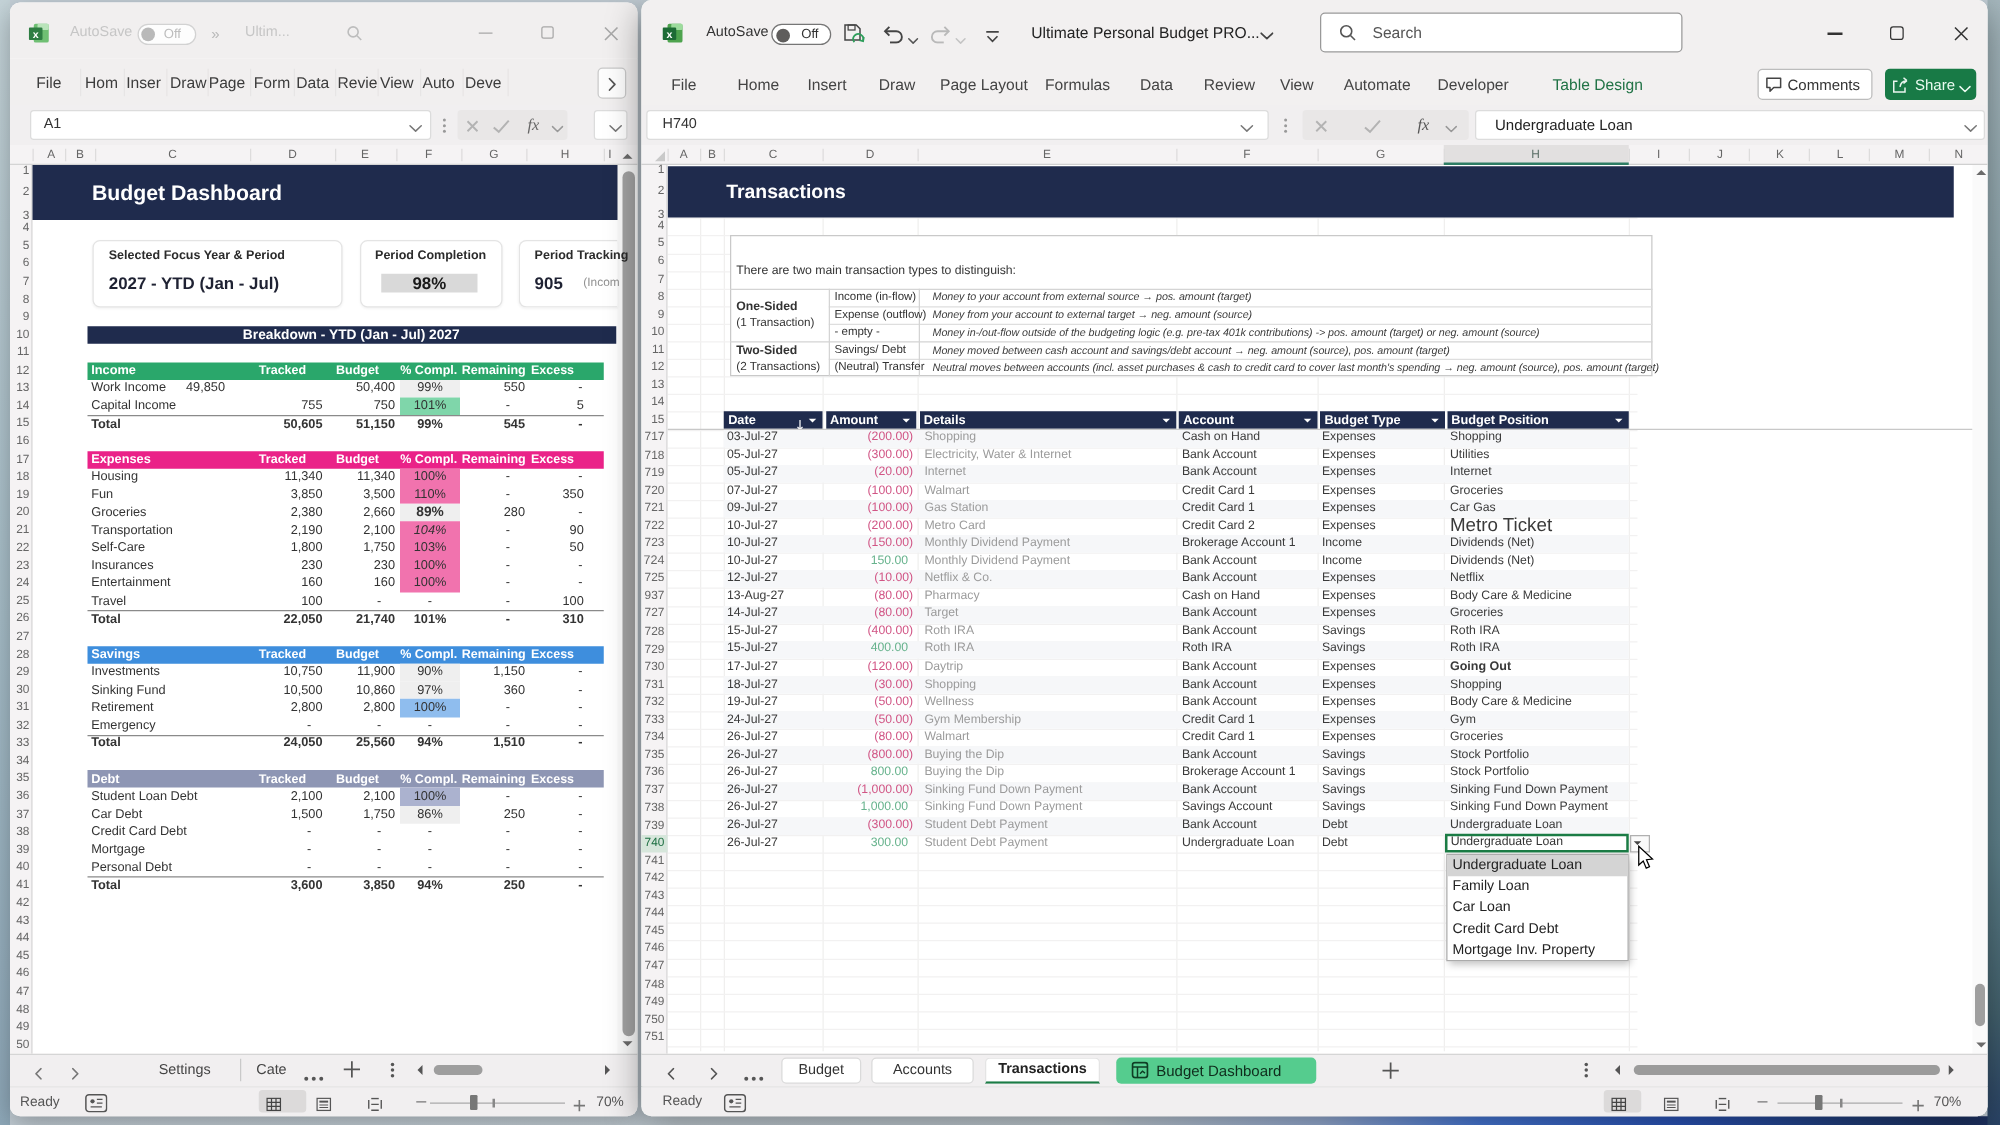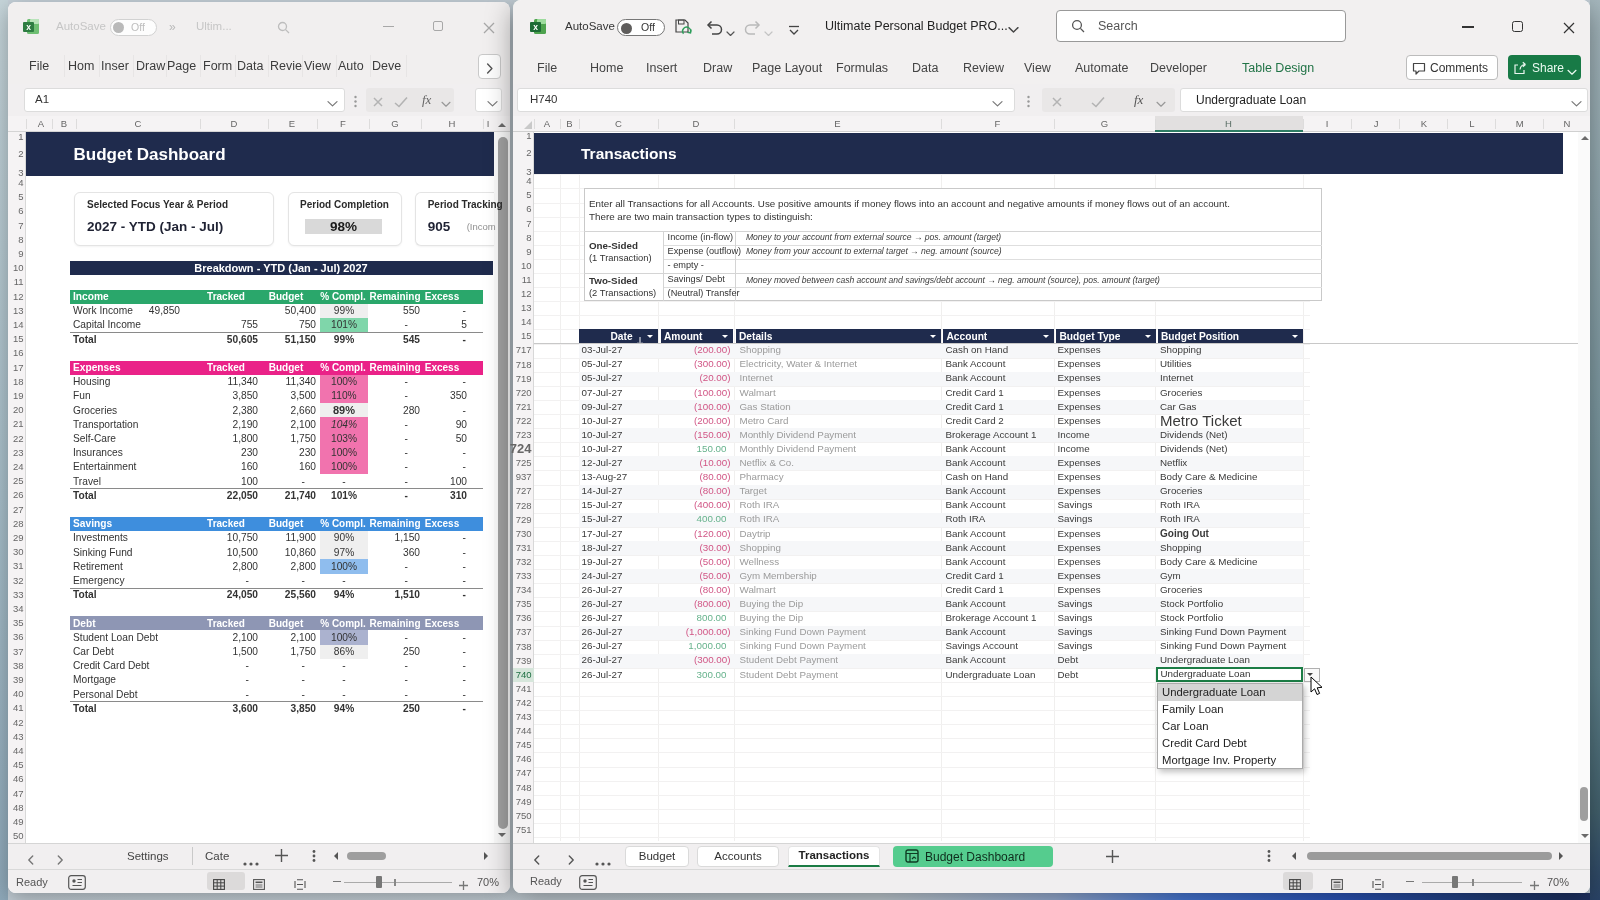--- a/index.html
+++ b/index.html
@@ -597,43 +597,44 @@
 <div style="left:534px;top:752.4px;width:776px;height:1px;background:#f2f1f1"></div>
 <div style="left:534px;top:766.5px;width:776px;height:1px;background:#f2f1f1"></div>
 <div style="left:534px;top:780.6px;width:776px;height:1px;background:#f2f1f1"></div>
 <div style="left:534px;top:794.7px;width:776px;height:1px;background:#f2f1f1"></div>
 <div style="left:534px;top:808.8px;width:776px;height:1px;background:#f2f1f1"></div>
 <div style="left:534px;top:822.9px;width:776px;height:1px;background:#f2f1f1"></div>
 <div style="left:534px;top:837px;width:776px;height:1px;background:#f2f1f1"></div>
 <div style="left:534px;top:132.5px;width:1029px;height:41.8px;background:#1f2b4d"></div>
 <div style="left:581px;top:141.875px;font-size:15.5px;line-height:23.25px;color:#fff;font-weight:bold;white-space:nowrap;">Transactions</div>
 <div style="left:584px;top:188.4px;width:738px;height:112.8px;background:#fff;border:1px solid #c9c9c9"></div>
-<div style="left:589px;top:197.15px;font-size:9.8px;line-height:14.7px;color:#333;font-weight:normal;white-space:nowrap;">Enter all Transactions for all Accounts. Use positive amounts if money flows into an account and negative amounts if money flows out of an account.</div>
 <div style="left:589px;top:210.45px;font-size:9.8px;line-height:14.7px;color:#333;font-weight:normal;white-space:nowrap;">There are two main transaction types to distinguish:</div>
 <div style="left:584px;top:230.7px;width:738px;height:1px;background:#d4d4d4"></div>
 <div style="left:584px;top:273px;width:738px;height:1px;background:#d4d4d4"></div>
 <div style="left:663px;top:244.8px;width:659px;height:1px;background:#dedede"></div>
 <div style="left:663px;top:258.9px;width:659px;height:1px;background:#dedede"></div>
 <div style="left:663px;top:287.1px;width:659px;height:1px;background:#dedede"></div>
 <div style="left:663px;top:230.7px;width:1px;height:70.5px;background:#d4d4d4"></div>
 <div style="left:735px;top:230.7px;width:1px;height:70.5px;background:#d4d4d4"></div>
 <div style="left:589px;top:238.65px;font-size:9.8px;line-height:14.7px;color:#333;font-weight:bold;white-space:nowrap;">One-Sided</div>
 <div style="left:589px;top:250.55px;font-size:9.4px;line-height:14.1px;color:#333;font-weight:normal;white-space:nowrap;">(1 Transaction)</div>
 <div style="left:589px;top:274.25px;font-size:9.8px;line-height:14.7px;color:#333;font-weight:bold;white-space:nowrap;">Two-Sided</div>
 <div style="left:589px;top:285.55px;font-size:9.4px;line-height:14.1px;color:#333;font-weight:normal;white-space:nowrap;">(2 Transactions)</div>
 <div style="left:667.6px;top:230.85px;font-size:9.2px;line-height:13.8px;color:#333;font-weight:normal;white-space:nowrap;">Income (in-flow)</div>
 <div style="left:667.6px;top:244.95px;font-size:9.2px;line-height:13.8px;color:#333;font-weight:normal;white-space:nowrap;">Expense (outflow)</div>
 <div style="left:667.6px;top:259.05px;font-size:9.2px;line-height:13.8px;color:#333;font-weight:normal;white-space:nowrap;">- empty -</div>
 <div style="left:667.6px;top:273.15px;font-size:9.2px;line-height:13.8px;color:#333;font-weight:normal;white-space:nowrap;">Savings/ Debt</div>
 <div style="left:667.6px;top:287.25px;font-size:9.2px;line-height:13.8px;color:#333;font-weight:normal;white-space:nowrap;">(Neutral) Transfer</div>
 <div style="left:746px;top:231.3px;font-size:8.6px;line-height:12.9px;color:#3d3d3d;font-weight:normal;white-space:nowrap;font-style:italic;letter-spacing:-0.05px">Money to your account from external source → pos. amount (target)</div>
 <div style="left:746px;top:245.4px;font-size:8.6px;line-height:12.9px;color:#3d3d3d;font-weight:normal;white-space:nowrap;font-style:italic;letter-spacing:-0.05px">Money from your account to external target → neg. amount (source)</div>
+<div style="left:746px;top:259.5px;font-size:8.6px;line-height:12.9px;color:#3d3d3d;font-weight:normal;white-space:nowrap;font-style:italic;letter-spacing:-0.05px">Money in-/out-flow outside of the budgeting logic (e.g. pre-tax 401k contributions) -&gt; pos. amount (target) or neg. amount (source)</div>
 <div style="left:746px;top:273.6px;font-size:8.6px;line-height:12.9px;color:#3d3d3d;font-weight:normal;white-space:nowrap;font-style:italic;letter-spacing:-0.05px">Money moved between cash account and savings/debt account → neg. amount (source), pos. amount (target)</div>
+<div style="left:746px;top:287.7px;font-size:8.6px;line-height:12.9px;color:#3d3d3d;font-weight:normal;white-space:nowrap;font-style:italic;letter-spacing:-0.05px">Neutral moves between accounts (incl. asset purchases &amp; cash to credit card to cover last month's spending → neg. amount (source), pos. amount (target)</div>
 <div style="left:579px;top:329.4px;width:79px;height:14.1px;background:#1f2b4d"></div>
-<div style="left:582.5px;top:328.75px;font-size:10.2px;line-height:15.3px;color:#fff;font-weight:bold;white-space:nowrap;margin-left:28px;">Date</div>
+<div style="left:582.5px;top:328.75px;font-size:10.2px;line-height:15.3px;color:#fff;font-weight:bold;white-space:nowrap;">Date</div>
 <div style="left:647px;top:334.9px;width:0;height:0;border-left:3.4px solid transparent;border-right:3.4px solid transparent;border-top:3.74px solid #fff"></div>
 <div style="left:637px;top:331.9px;width:6px;height:9px"><svg width="6" height="9">
         <path d="M3 0 V7 M1 5.5 L3 7.8 L5 5.5" stroke="#fff" stroke-width="1" fill="none"></path>
       </svg></div>
 <div style="left:660.5px;top:329.4px;width:72.5px;height:14.1px;background:#1f2b4d"></div>
 <div style="left:664px;top:328.75px;font-size:10.2px;line-height:15.3px;color:#fff;font-weight:bold;white-space:nowrap;">Amount</div>
 <div style="left:722px;top:334.9px;width:0;height:0;border-left:3.4px solid transparent;border-right:3.4px solid transparent;border-top:3.74px solid #fff"></div>
 <div style="left:735.5px;top:329.4px;width:205.5px;height:14.1px;background:#1f2b4d"></div>
 <div style="left:739px;top:328.75px;font-size:10.2px;line-height:15.3px;color:#fff;font-weight:bold;white-space:nowrap;">Details</div>
 <div style="left:930px;top:334.9px;width:0;height:0;border-left:3.4px solid transparent;border-right:3.4px solid transparent;border-top:3.74px solid #fff"></div>
@@ -819,21 +820,21 @@
 <div style="right:1068.5px;top:301.175px;font-size:9.5px;line-height:14.25px;color:#666;font-weight:normal;white-space:nowrap;">13</div>
 <div style="right:1068.5px;top:315.275px;font-size:9.5px;line-height:14.25px;color:#666;font-weight:normal;white-space:nowrap;">14</div>
 <div style="right:1068.5px;top:329.375px;font-size:9.5px;line-height:14.25px;color:#666;font-weight:normal;white-space:nowrap;">15</div>
 <div style="right:1068.5px;top:343.425px;font-size:9.5px;line-height:14.25px;color:#666;font-weight:normal;white-space:nowrap;">717</div>
 <div style="right:1068.5px;top:357.525px;font-size:9.5px;line-height:14.25px;color:#666;font-weight:normal;white-space:nowrap;">718</div>
 <div style="right:1068.5px;top:371.625px;font-size:9.5px;line-height:14.25px;color:#666;font-weight:normal;white-space:nowrap;">719</div>
 <div style="right:1068.5px;top:385.725px;font-size:9.5px;line-height:14.25px;color:#666;font-weight:normal;white-space:nowrap;">720</div>
 <div style="right:1068.5px;top:399.825px;font-size:9.5px;line-height:14.25px;color:#666;font-weight:normal;white-space:nowrap;">721</div>
 <div style="right:1068.5px;top:413.925px;font-size:9.5px;line-height:14.25px;color:#666;font-weight:normal;white-space:nowrap;">722</div>
 <div style="right:1068.5px;top:428.025px;font-size:9.5px;line-height:14.25px;color:#666;font-weight:normal;white-space:nowrap;">723</div>
-<div style="right:1068.5px;top:442.125px;font-size:13px;line-height:14.25px;color:#666;font-weight:bold;white-space:nowrap;">724</div>
+<div style="right:1068.5px;top:442.125px;font-size:10px;line-height:14.25px;color:#666;font-weight:normal;white-space:nowrap;">724</div>
 <div style="right:1068.5px;top:456.225px;font-size:9.5px;line-height:14.25px;color:#666;font-weight:normal;white-space:nowrap;">725</div>
 <div style="right:1068.5px;top:470.325px;font-size:9.5px;line-height:14.25px;color:#666;font-weight:normal;white-space:nowrap;">937</div>
 <div style="right:1068.5px;top:484.425px;font-size:9.5px;line-height:14.25px;color:#666;font-weight:normal;white-space:nowrap;">727</div>
 <div style="right:1068.5px;top:498.525px;font-size:9.5px;line-height:14.25px;color:#666;font-weight:normal;white-space:nowrap;">728</div>
 <div style="right:1068.5px;top:512.625px;font-size:9.5px;line-height:14.25px;color:#666;font-weight:normal;white-space:nowrap;">729</div>
 <div style="right:1068.5px;top:526.725px;font-size:9.5px;line-height:14.25px;color:#666;font-weight:normal;white-space:nowrap;">730</div>
 <div style="right:1068.5px;top:540.825px;font-size:9.5px;line-height:14.25px;color:#666;font-weight:normal;white-space:nowrap;">731</div>
 <div style="right:1068.5px;top:554.925px;font-size:9.5px;line-height:14.25px;color:#666;font-weight:normal;white-space:nowrap;">732</div>
 <div style="right:1068.5px;top:569.025px;font-size:9.5px;line-height:14.25px;color:#666;font-weight:normal;white-space:nowrap;">733</div>
 <div style="right:1068.5px;top:583.125px;font-size:9.5px;line-height:14.25px;color:#666;font-weight:normal;white-space:nowrap;">734</div>

